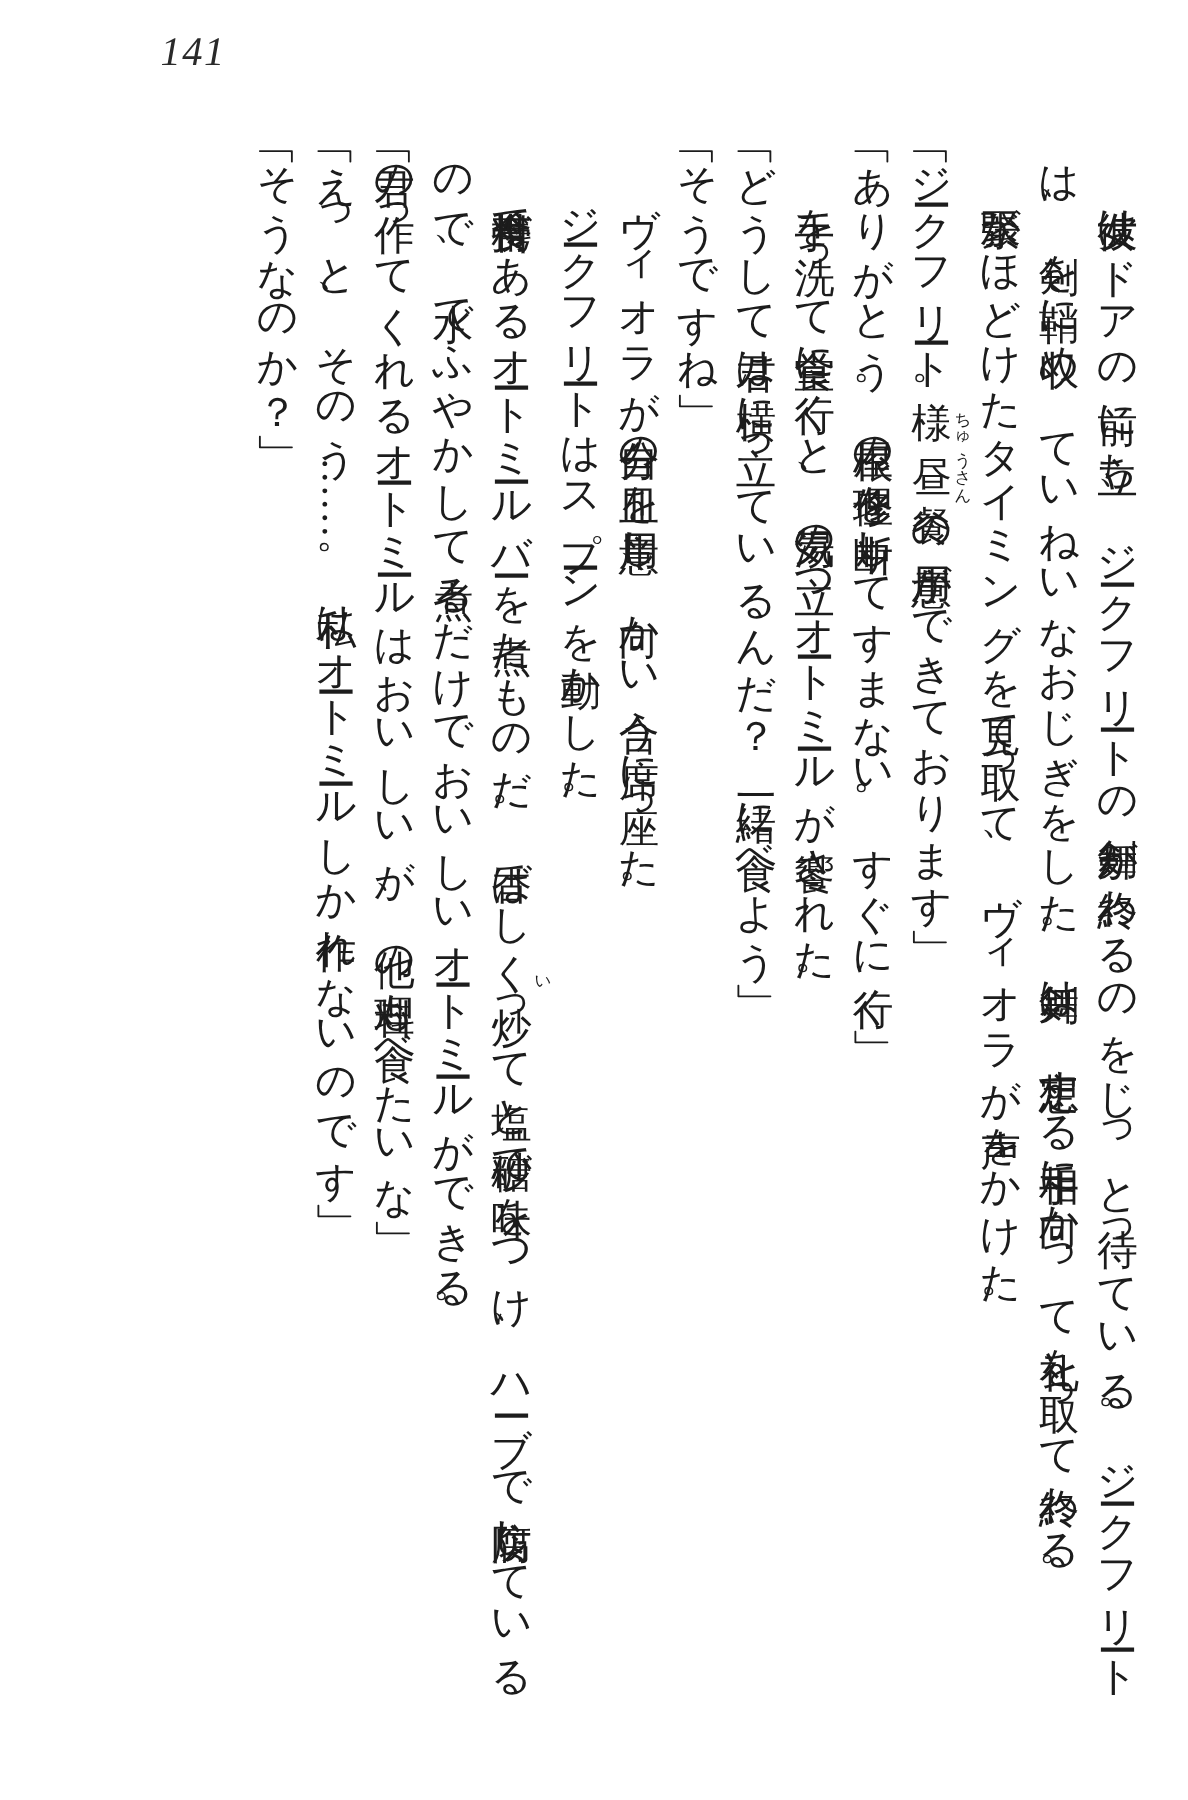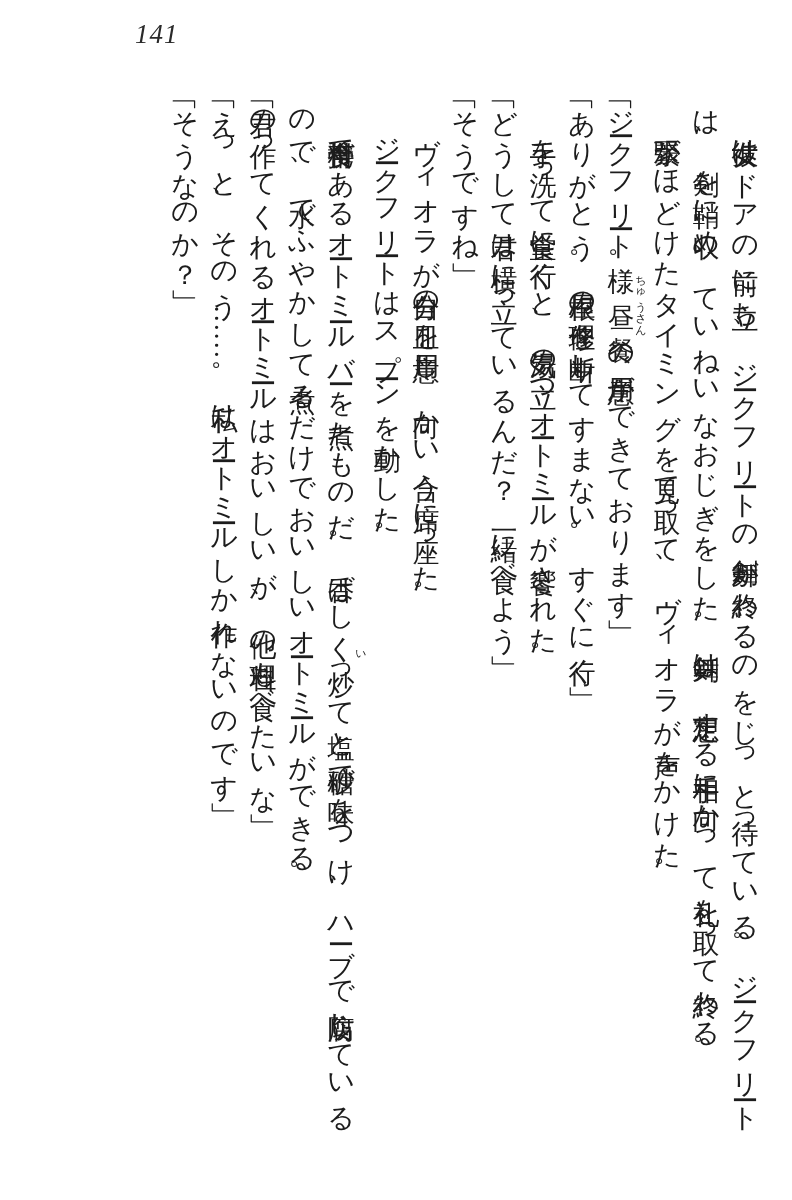--- a/index.html
+++ b/index.html
@@ -16,21 +16,20 @@
     font-family: "Liberation Serif", "DejaVu Serif", serif;
   }
   .page-number {
     position: absolute;
     top: 19px;
     left: 107px;
     font-size: 27px;
     font-style: italic;
     letter-spacing: 1px;
     color: #2a2a2a;
-    margin-left: 28px;
   }
   .text-block {
     position: absolute;
     top: 92px;
     right: 28px;
     height: 1026px;
     width: 712px;
     writing-mode: vertical-rl;
     -webkit-writing-mode: vertical-rl;
     text-orientation: mixed;

